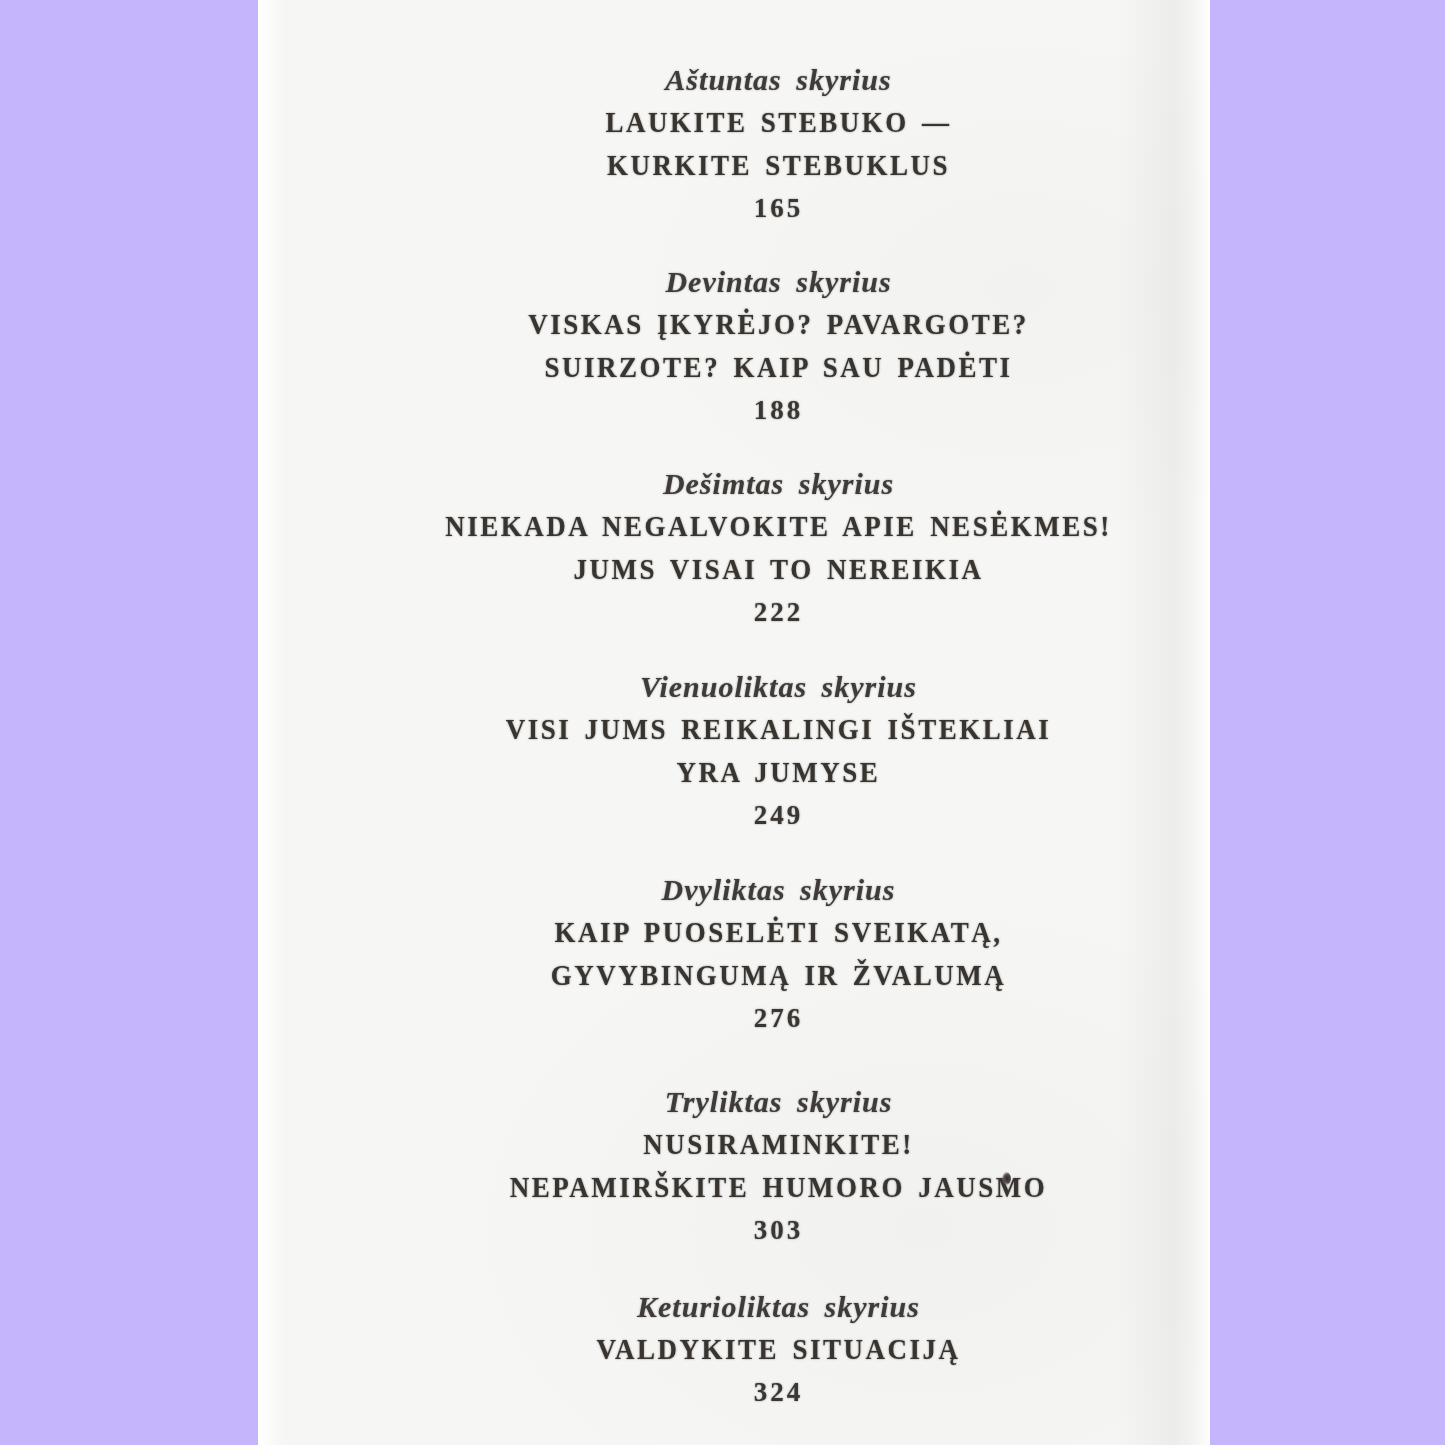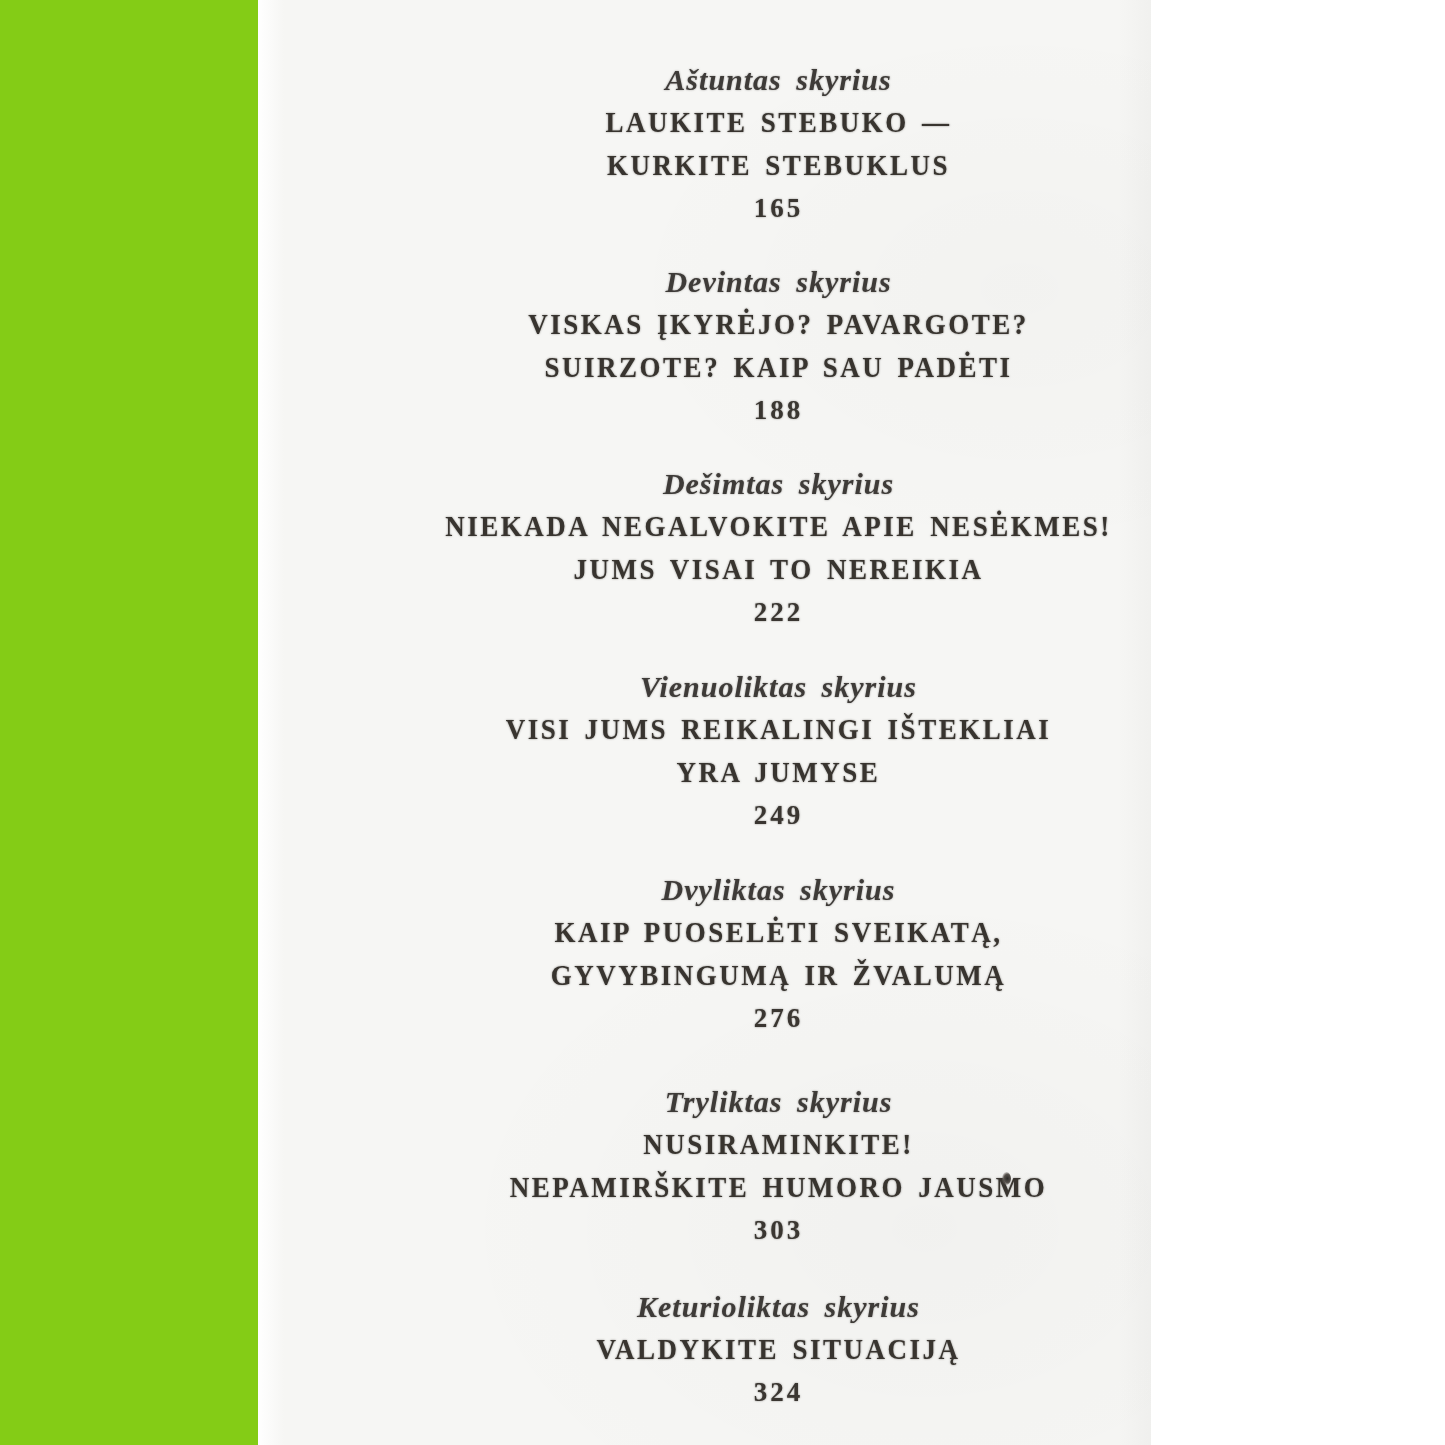--- a/index.html
+++ b/index.html
@@ -3,23 +3,23 @@
 <meta charset="utf-8">
 <style>
   html, body {
     margin: 0;
     padding: 0;
     background: #ffffff;
     font-family: "Liberation Serif", "DejaVu Serif", serif;
   }
   .screen {
     position: relative;
-    width: 1151px;
+    width: 1445px;
     height: 1445px;
-    background: #84cc16;
+    background: #c4b5fd;
     overflow: hidden;
   }
   
   .paper {
     position: absolute;
     left: 258px;
     top: 0;
     width: 952px;
     height: 1445px;
     background:

